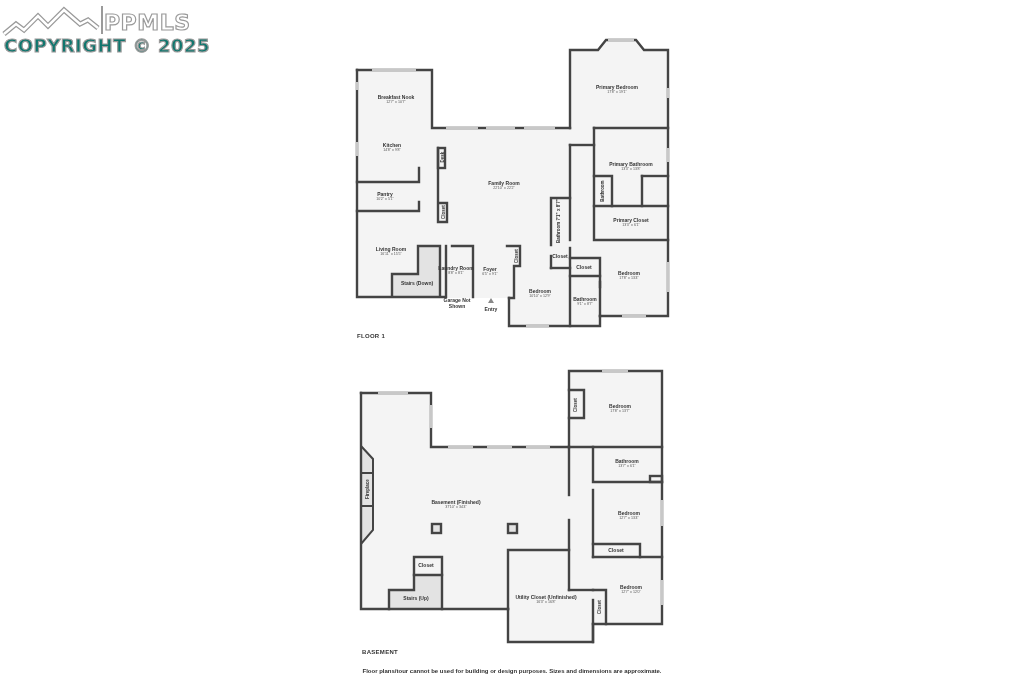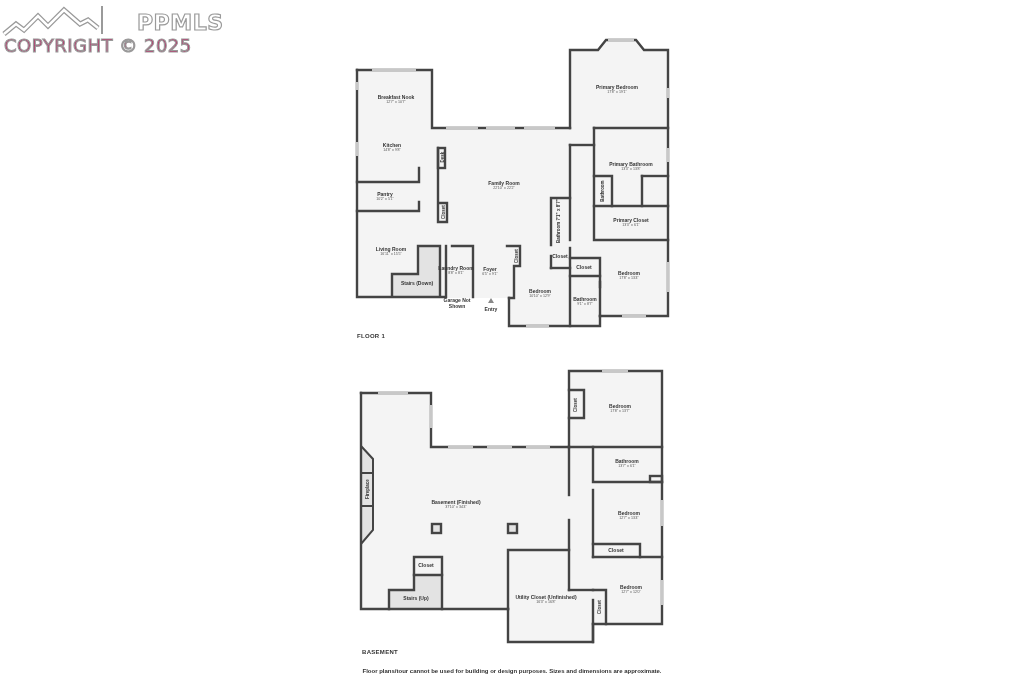--- a/index.html
+++ b/index.html
@@ -1,19 +1,19 @@
 <!DOCTYPE html>
 <html><head>
 <meta charset="utf-8">
 <style>
   html, body { margin:0; padding:0; }
   body { width:1024px; height:682px; background:#ffffff; position:relative; overflow:hidden; font-family:"Liberation Sans", sans-serif; }
   .wm { position:absolute; left:2px; top:2px; width:210px; height:56px; }
-  .wm-brand { position:absolute; left:102px; top:8px; font-family:"DejaVu Sans", sans-serif; font-weight:bold; font-size:22px; color:#fff; -webkit-text-stroke:1.2px #9a9a9a; letter-spacing:0.5px;margin-left:33px; }
-  .wm-copy { position:absolute; left:2px; top:33px; font-family:"DejaVu Sans", sans-serif; font-weight:normal; font-size:18px; color:#be185d; -webkit-text-stroke:1.2px #9a9a9a; letter-spacing:0.5px; white-space:nowrap; }
+  .wm-brand { position:absolute; left:102px; top:8px; font-family:"DejaVu Sans", sans-serif; font-weight:bold; font-size:22px; color:#fff; -webkit-text-stroke:1.2px #9a9a9a; letter-spacing:0.5px; }
+  .wm-copy { position:absolute; left:2px; top:33px; font-family:"DejaVu Sans", sans-serif; font-weight:bold; font-size:18px; color:#0f766e; -webkit-text-stroke:1.2px #9a9a9a; letter-spacing:0.5px; white-space:nowrap; }
   svg.plan { position:absolute; left:0; top:0; }
   .room { position:absolute; text-align:center; color:#333; transform:translate(-50%,-50%); white-space:nowrap; line-height:1.25; }
   .room .n { font-size:5px; font-weight:bold; }
   .room .d { font-size:3.6px; color:#555; }
   .vlabel { position:absolute; font-size:4.5px; font-weight:bold; color:#333; transform:translate(-50%,-50%) rotate(-90deg); white-space:nowrap; }
   .floor-title { position:absolute; font-size:6px; font-weight:bold; color:#333; letter-spacing:0.3px; }
   .disclaimer { position:absolute; left:0; width:1024px; top:668px; text-align:center; font-size:6px; font-weight:bold; color:#333; }
 </style>
 </head>
 <body>

